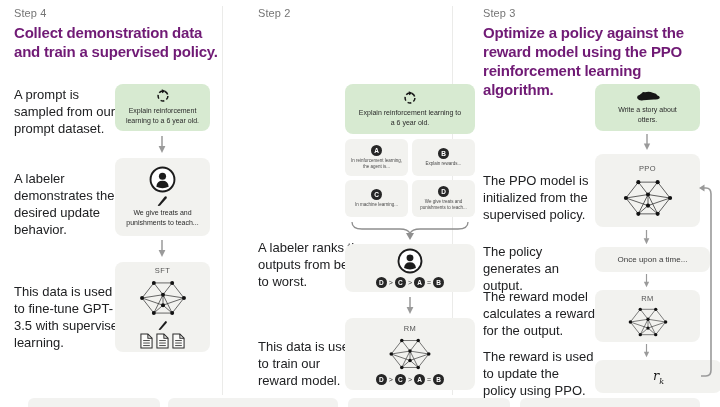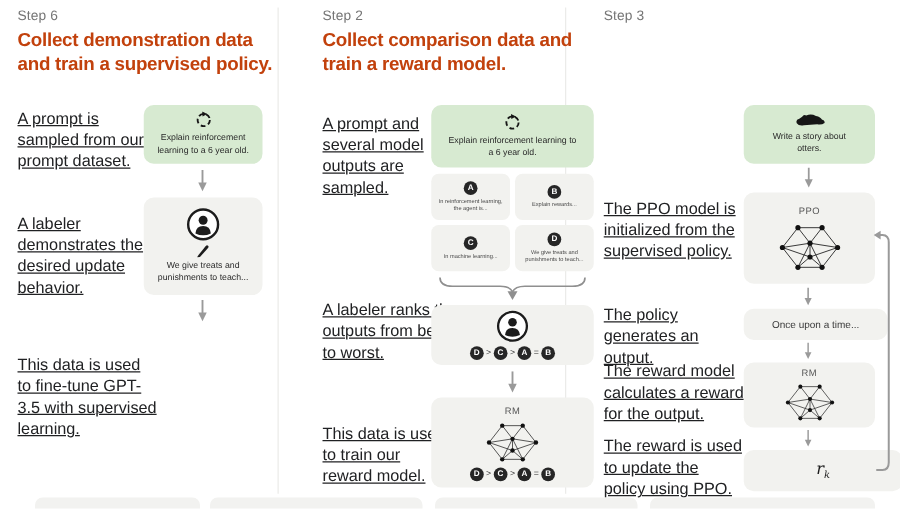--- a/index.html
+++ b/index.html
@@ -1,21 +1,21 @@
 <!DOCTYPE html>
 <html><head>
 <meta charset="utf-8">
 <style>
   html,body{margin:0;padding:0;background:#ffffff;}
   .canvas{position:relative;width:720px;height:407px;background:#fff;overflow:hidden;
           font-family:"Liberation Sans","DejaVu Sans",sans-serif;color:#202123;}
   .divider{position:absolute;top:6px;bottom:12px;width:1px;background:#ebebe9;}
   .step-label{position:absolute;font-size:11px;color:#757575;letter-spacing:.1px;}
-  .heading{position:absolute;font-size:15px;font-weight:700;color:#c2410c;line-height:1.27;letter-spacing:-.2px;}
-  .caption{position:absolute;font-size:13px;color:#202123;line-height:1.32;text-decoration:underline;}
+  .heading{position:absolute;font-size:15px;font-weight:700;color:#701a75;line-height:1.27;letter-spacing:-.2px;}
+  .caption{position:absolute;font-size:13px;color:#202123;line-height:1.32;}
   .box{position:absolute;border-radius:8px;display:flex;flex-direction:column;
        align-items:center;justify-content:center;text-align:center;}
   .green{background:#d7ead1;}
   .gray{background:#f2f2ef;}
   .tiny{font-size:7px;line-height:1.4;color:#2a2a2a;padding:0 5px;}
   .micro{font-size:4.5px;line-height:1.35;color:#4a4a4a;padding:0 3px;}
   .mini-label{font-size:7.5px;color:#555;letter-spacing:.4px;margin-bottom:1px;}
   .varrow{position:absolute;}
   .grid2{position:absolute;display:grid;grid-template-columns:1fr 1fr;gap:4px;}
   .out-box{background:#f2f2ef;border-radius:6px;display:flex;flex-direction:column;
@@ -72,21 +72,21 @@
       <polygon points="1.6,10 8.4,10 5,17" fill="#9a9a9a"></polygon>
     </g>
   </defs>
 </svg>
 
 <div class="canvas">
 
   <div class="divider" style="left:222px"></div>
   <div class="divider" style="left:452px"></div>
 
-  <div class="step-label" style="left:14px;top:7px">Step 6</div>
+  <div class="step-label" style="left:14px;top:7px">Step 4</div>
   <div class="heading" style="left:14px;top:23px;width:206px">Collect demonstration data and train a supervised policy.</div>
   <div class="caption" style="left:14px;top:86px;width:110px">A prompt is sampled from our prompt dataset.</div>
   <div class="caption" style="left:14px;top:170px;width:110px">A labeler demonstrates the desired update behavior.</div>
   <div class="caption" style="left:14px;top:283px;width:112px">This data is used to fine-tune GPT-3.5 with supervised learning.</div>
 
   <div class="box green" style="left:115px;top:84px;width:95px;height:47px;gap:3px">
     <svg viewBox="0 0 16 16" width="14" height="14">
         <use href="#i-cycle"></use>
       </svg>
     <div class="tiny">Explain reinforcement learning to a 6 year old.</div>
@@ -107,24 +107,42 @@
       </svg>
     <div class="tiny">We give treats and punishments to teach...</div>
   </div>
 
   <div class="varrow" style="left:157px;top:240px">
     <svg viewBox="0 0 10 18" width="10" height="18">
         <use href="#i-varrow"></use>
       </svg>
   </div>
 
+  <div class="box gray" style="left:115px;top:262px;width:95px;height:90px;gap:3px">
+    <div class="mini-label">SFT</div>
+    <svg viewBox="0 0 72 58" width="50" height="38">
+        <use href="#i-net"></use>
+      </svg>
+    <svg viewBox="0 0 12 12" width="10" height="10">
+        <use href="#i-pencil"></use>
+      </svg>
+    <div class="docs-row">
+      <svg viewBox="0 0 14 17" width="13" height="16">
+          <use href="#i-doc"></use>
+        </svg>
+      <svg viewBox="0 0 14 17" width="13" height="16">
+          <use href="#i-doc"></use>
+        </svg>
+      <svg viewBox="0 0 14 17" width="13" height="16">
+          <use href="#i-doc"></use>
+        </svg>
+    </div>
+  </div>
 
   <div class="step-label" style="left:258px;top:7px">Step 2</div>
-  <div class="heading" style="left:258px;top:23px;width:208px">Collect comparison data and train a reward model.</div>
-  <div class="caption" style="left:258px;top:90px;width:96px">A prompt and several model outputs are sampled.</div>
   <div class="caption" style="left:258px;top:239px;width:112px">A labeler ranks the outputs from best to worst.</div>
   <div class="caption" style="left:258px;top:338px;width:100px">This data is used to train our reward model.</div>
 
   <div class="box green" style="left:345px;top:84px;width:130px;height:50px;gap:3px">
     <svg viewBox="0 0 16 16" width="14" height="14">
         <use href="#i-cycle"></use>
       </svg>
     <div class="tiny" style="max-width:104px">Explain reinforcement learning to a 6 year old.</div>
   </div>
 
@@ -183,21 +201,22 @@
       <span class="rank-sep">&gt;</span>
       <div class="chip">C</div>
       <span class="rank-sep">&gt;</span>
       <div class="chip">A</div>
       <span class="rank-sep">=</span>
       <div class="chip">B</div>
     </div>
   </div>
 
   <div class="step-label" style="left:483px;top:7px">Step 3</div>
-  <div class="caption" style="left:483px;top:158px;width:118px">The PPO model is initialized from the supervised policy.</div>
+  <div class="heading" style="left:483px;top:23px;width:226px">Optimize a policy against the reward model using the PPO reinforcement learning algorithm.</div>
+  <div class="caption" style="left:483px;top:172px;width:118px">The PPO model is initialized from the supervised policy.</div>
   <div class="caption" style="left:483px;top:243px;width:118px">The policy generates an output.</div>
   <div class="caption" style="left:483px;top:348px;width:112px">The reward is used to update the policy using PPO.</div>
   <div class="caption" style="left:483px;top:288px;width:118px">The reward model calculates a reward for the output.</div>
 
   <div class="box green" style="left:595px;top:84px;width:105px;height:47px;gap:3px">
     <svg viewBox="0 0 26 12" width="25" height="12">
         <use href="#i-otter"></use>
       </svg>
     <div class="tiny" style="max-width:70px">Write a story about otters.</div>
   </div>

